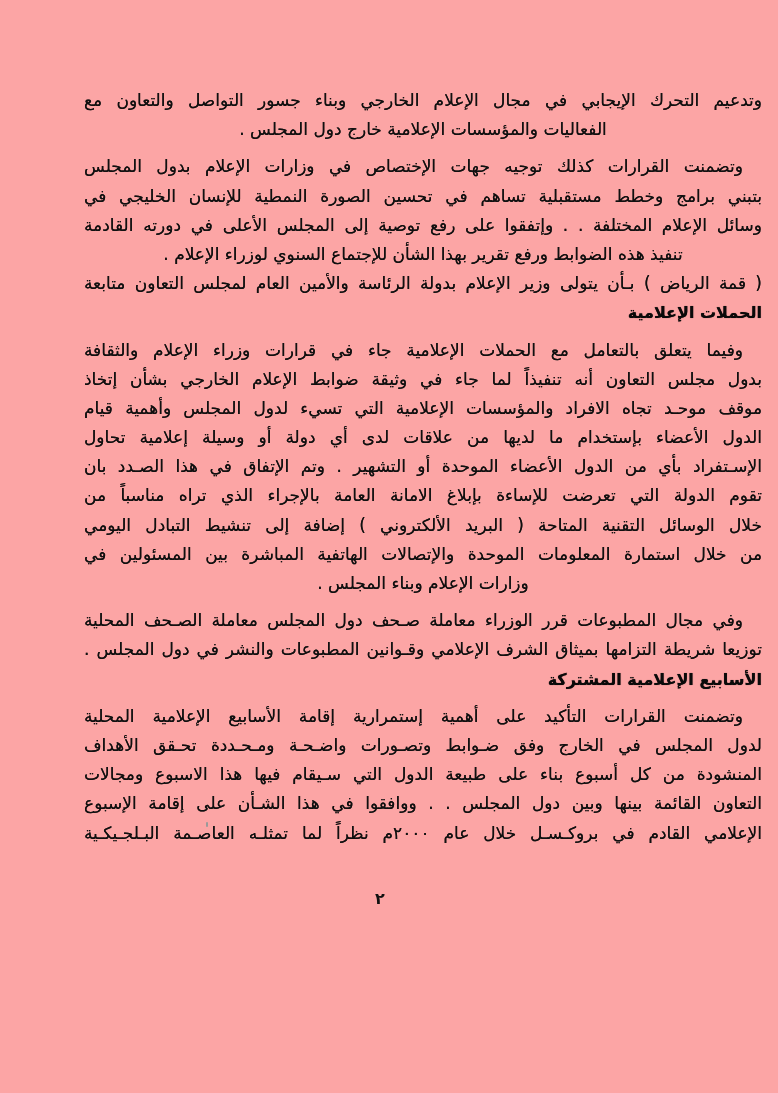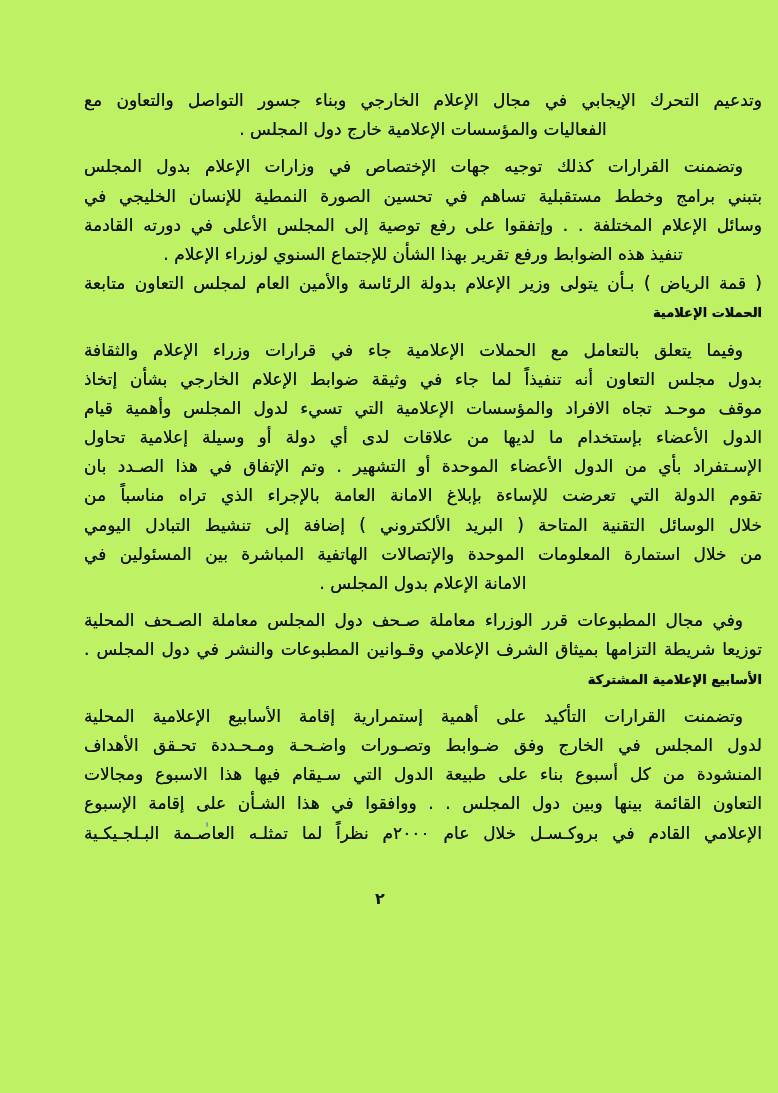--- a/index.html
+++ b/index.html
@@ -4,21 +4,21 @@
 <style>
   html, body {
     margin: 0;
     padding: 0;
     background: #ffffff;
   }
   .page {
     position: relative;
     width: 778px;
     height: 1093px;
-    background: #bef264;
+    background: #fca5a5;
     overflow: hidden;
     direction: rtl;
     font-family: "DejaVu Sans", sans-serif;
   }
   .text-block {
     position: absolute;
     top: 86px;
     right: 16px;
     left: 84px;
   }
@@ -34,21 +34,21 @@
   }
   .line.justify {
     text-align: justify;
     text-align-last: justify;
   }
   .line.indent {
     padding-right: 19px;
     margin-top: 8px;
   }
   .heading {
-    font-size: 13px;
+    font-size: 16px;
     line-height: 29.2px;
     height: 29.2px;
     color: #0a0a0a;
     font-weight: 700;
     text-align: right;
     text-shadow: 0 0 0.7px rgba(0,0,0,0.9);
   }
   .page-number {
     position: absolute;
     top: 889px;
@@ -84,21 +84,21 @@
       <div class="line justify">( قمة الرياض ) بـأن يتولى وزير الإعلام بدولة الرئاسة والأمين العام لمجلس التعاون متابعة</div>
       <div class="heading">الحملات الإعلامية</div>
       <div class="line justify indent">وفيما يتعلق بالتعامل مع الحملات الإعلامية جاء في قرارات وزراء الإعلام والثقافة</div>
       <div class="line justify">بدول مجلس التعاون أنه تنفيذاً لما جاء في وثيقة ضوابط الإعلام الخارجي بشأن إتخاذ</div>
       <div class="line justify">موقف موحـد تجاه الافراد والمؤسسات الإعلامية التي تسيء لدول المجلس وأهمية قيام</div>
       <div class="line justify">الدول الأعضاء بإستخدام ما لديها من علاقات لدى أي دولة أو وسيلة إعلامية تحاول</div>
       <div class="line justify">الإسـتفراد بأي من الدول الأعضاء الموحدة أو التشهير . وتم الإتفاق في هذا الصـدد بان</div>
       <div class="line justify">تقوم الدولة التي تعرضت للإساءة بإبلاغ الامانة العامة بالإجراء الذي تراه مناسباً من</div>
       <div class="line justify">خلال الوسائل التقنية المتاحة ( البريد الألكتروني ) إضافة إلى تنشيط التبادل اليومي</div>
       <div class="line justify">من خلال استمارة المعلومات الموحدة والإتصالات الهاتفية المباشرة بين المسئولين في</div>
-      <div class="line">الامانة الإعلام بدول المجلس .</div>
+      <div class="line">وزارات الإعلام وبناء المجلس .</div>
       <div class="line justify indent">وفي مجال المطبوعات قرر الوزراء معاملة صـحف دول المجلس معاملة الصـحف المحلية</div>
       <div class="line justify">توزيعا شريطة التزامها بميثاق الشرف الإعلامي وقـوانين المطبوعات والنشر في دول المجلس .</div>
       <div class="heading">الأسابيع الإعلامية المشتركة</div>
       <div class="line justify indent">وتضمنت القرارات التأكيد على أهمية إستمرارية إقامة الأسابيع الإعلامية المحلية</div>
       <div class="line justify">لدول المجلس في الخارج وفق ضـوابط وتصـورات واضـحـة ومـحـددة تحـقق الأهداف</div>
       <div class="line justify">المنشودة من كل أسبوع بناء على طبيعة الدول التي سـيقام فيها هذا الاسبوع ومجالات</div>
       <div class="line justify">التعاون القائمة بينها وبين دول المجلس . . ووافقوا في هذا الشـأن على إقامة الإسبوع</div>
       <div class="line justify">الإعلامي القادم في بروكـسـل خلال عام ٢٠٠٠م نظراً لما تمثلـه العاصـمة البـلجـيكـية</div>
     </div>
   <div class="scan-speck"></div>

